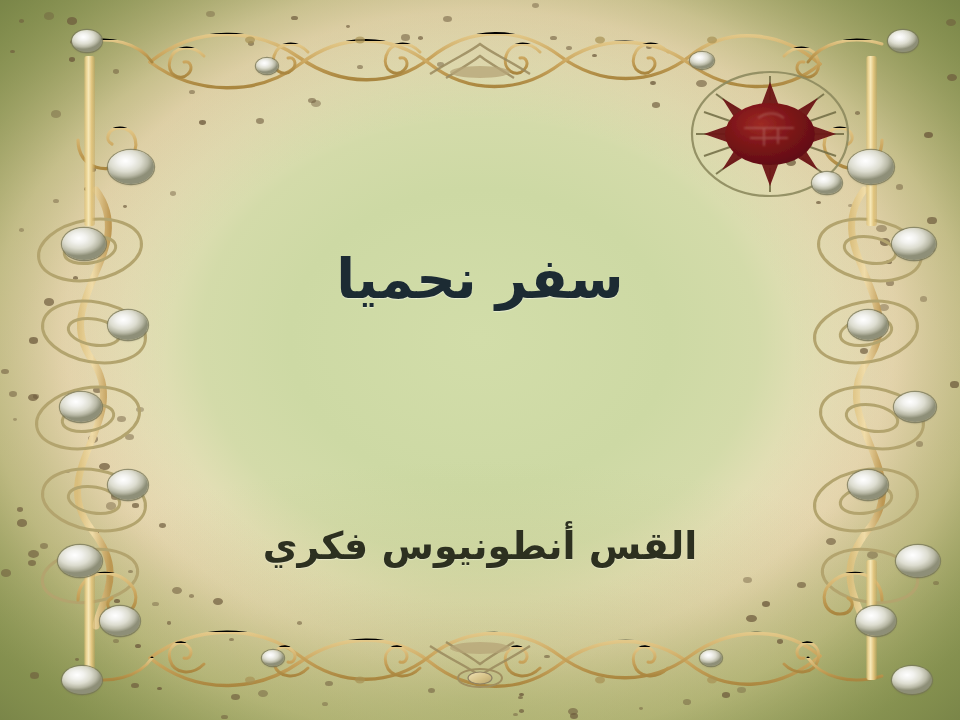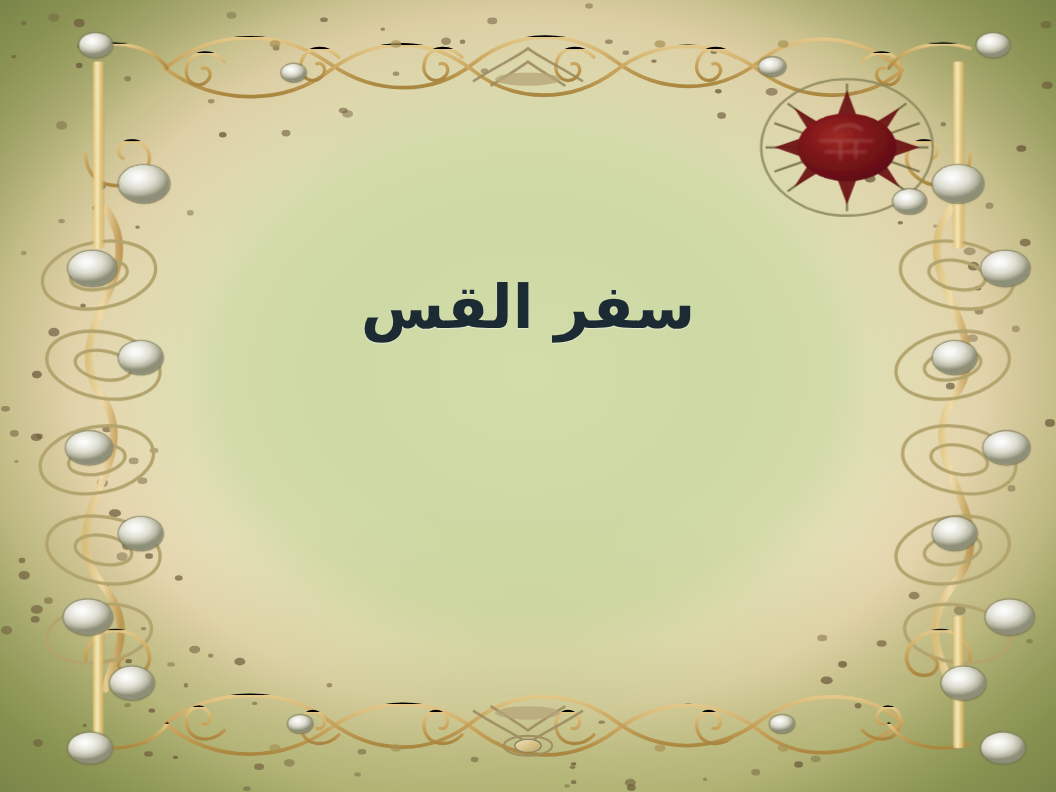--- a/index.html
+++ b/index.html
@@ -495,15 +495,16 @@
       <div class="pearl" style="left: 896px; top: 545px; width: 44px; height: 32px;"></div>
       <div class="pearl" style="left: 856px; top: 606px; width: 40px; height: 30px;"></div>
       <div class="pearl" style="left: 892px; top: 666px; width: 40px; height: 28px;"></div>
       <div class="pearl" style="left: 256px; top: 58px; width: 22px; height: 16px;"></div>
       <div class="pearl" style="left: 690px; top: 52px; width: 24px; height: 17px;"></div>
       <div class="pearl" style="left: 262px; top: 650px; width: 22px; height: 16px;"></div>
       <div class="pearl" style="left: 700px; top: 650px; width: 22px; height: 16px;"></div>
       <div class="pearl" style="left: 812px; top: 172px; width: 30px; height: 22px;"></div>
     </div>
 
-  <div class="title">سفر القس</div>
+  <div class="title">سفر نحميا</div>
+  <div class="author">القس أنطونيوس فكري</div>
 
 </div>
 
 </body></html>

